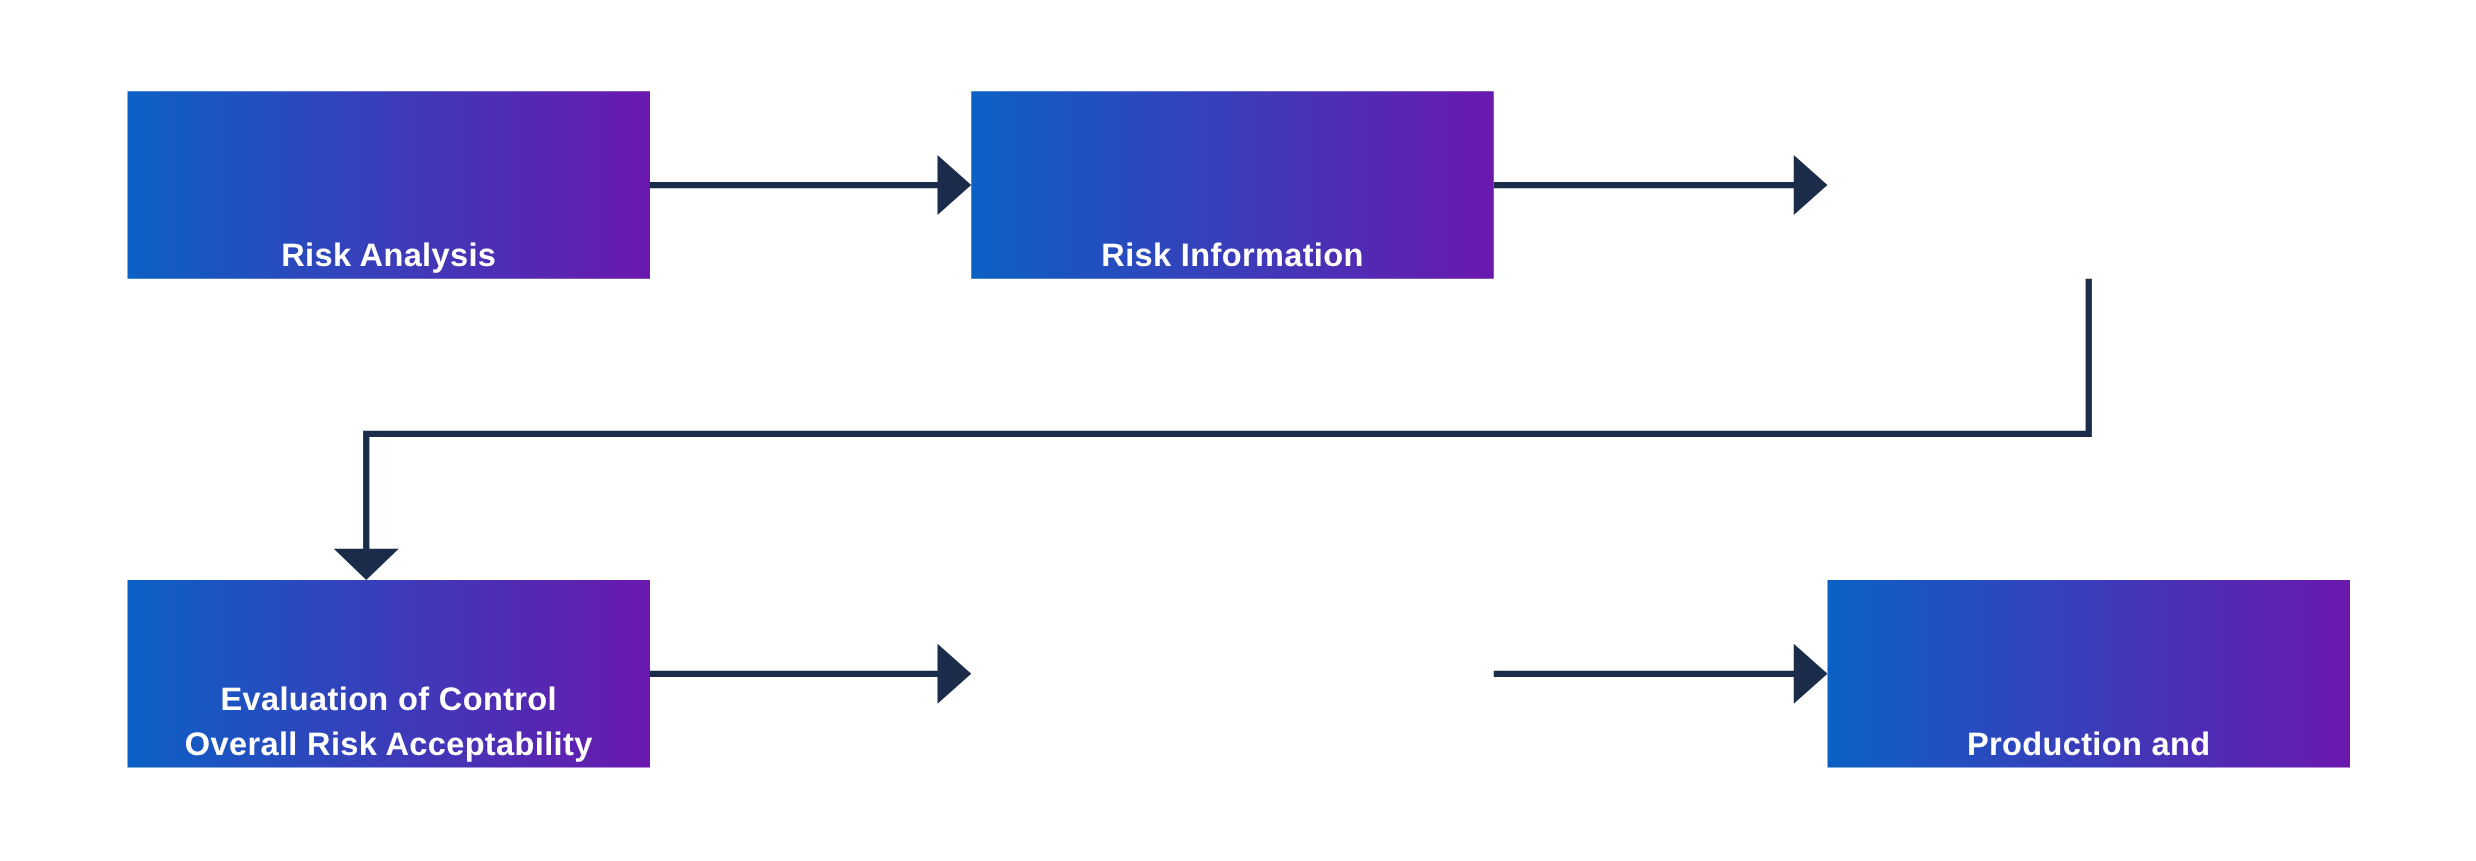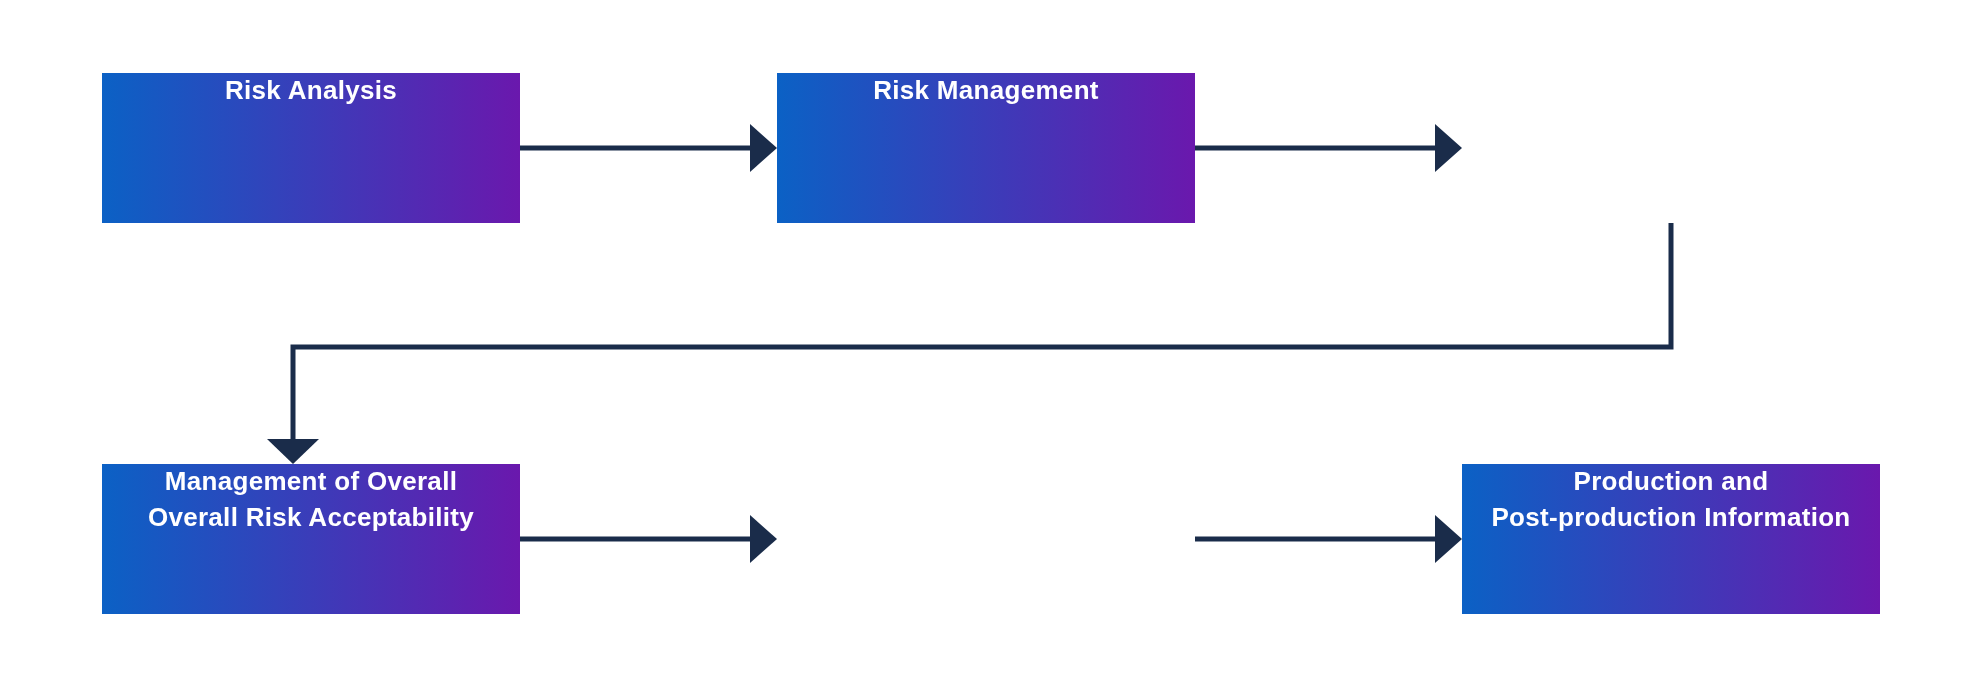--- a/index.html
+++ b/index.html
@@ -37,21 +37,21 @@
   }
   .node {
     position: absolute;
     width: 418px;
     height: 150px;
     background: linear-gradient(90deg, var(--grad-l) 0%, var(--grad-r) 100%);
     color: var(--text);
     display: flex;
     flex-direction: column;
     align-items: center;
-    justify-content: flex-start;
+    justify-content: flex-end;
     text-align: center;
     font-size: 26px;
     font-weight: 700;
     letter-spacing: 0.3px;
     line-height: 1.38;
   }
   .node span { display: block; white-space: nowrap; }
   .pos-r1c1 { left: 102px;  top: 73px;  }
   .pos-r1c2 { left: 777px;  top: 73px;  }
   .pos-r1c3 { left: 1462px; top: 73px;  }
@@ -91,28 +91,27 @@
       <polygon points="1435,515 1435,563 1462,539"></polygon>
     </g>
 
   </svg>
 
   <div class="node pos-r1c1">
     <span>Risk Analysis</span>
   </div>
 
   <div class="node pos-r1c2">
-    <span>Risk Management</span>
+    <span>Risk Information</span>
   </div>
 
 
   <div class="node pos-r2c1">
-    <span>Management of Overall</span>
+    <span>Evaluation of Control</span>
     <span>Overall Risk Acceptability</span>
   </div>
 
 
   <div class="node pos-r2c3">
     <span>Production and</span>
-    <span>Post-production Information</span>
   </div>
 
 </div>
 
 </body></html>

